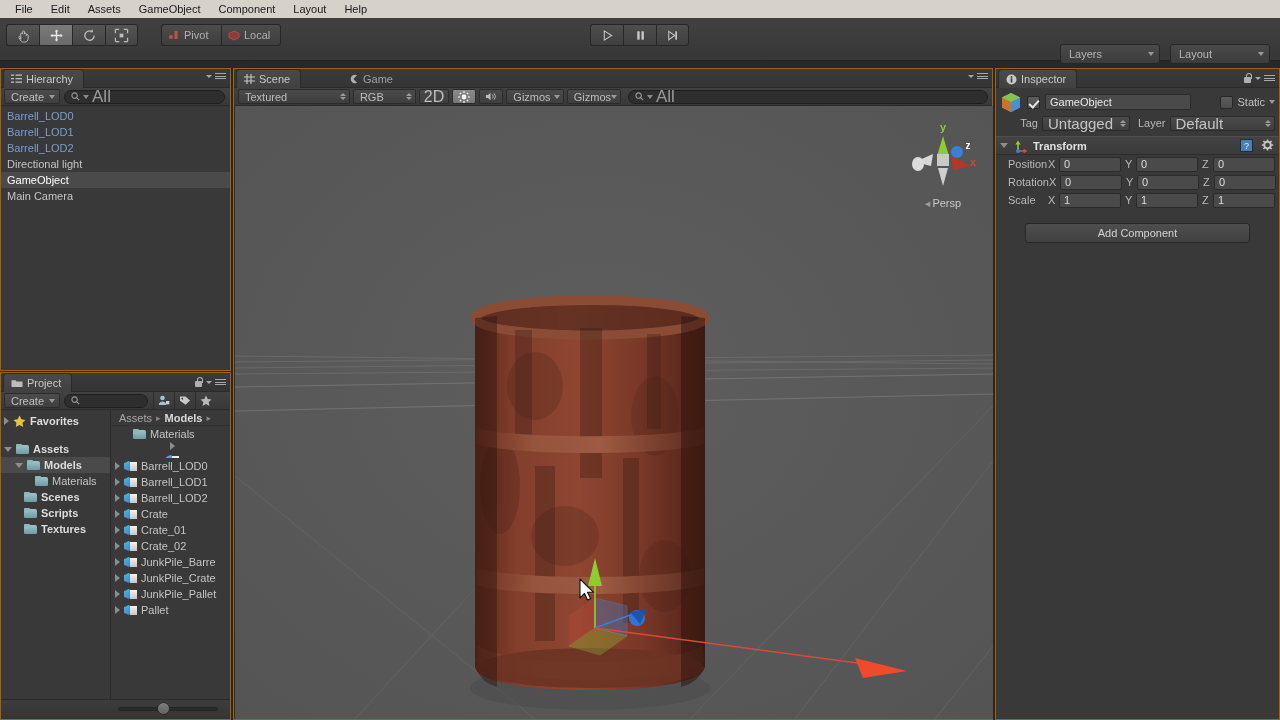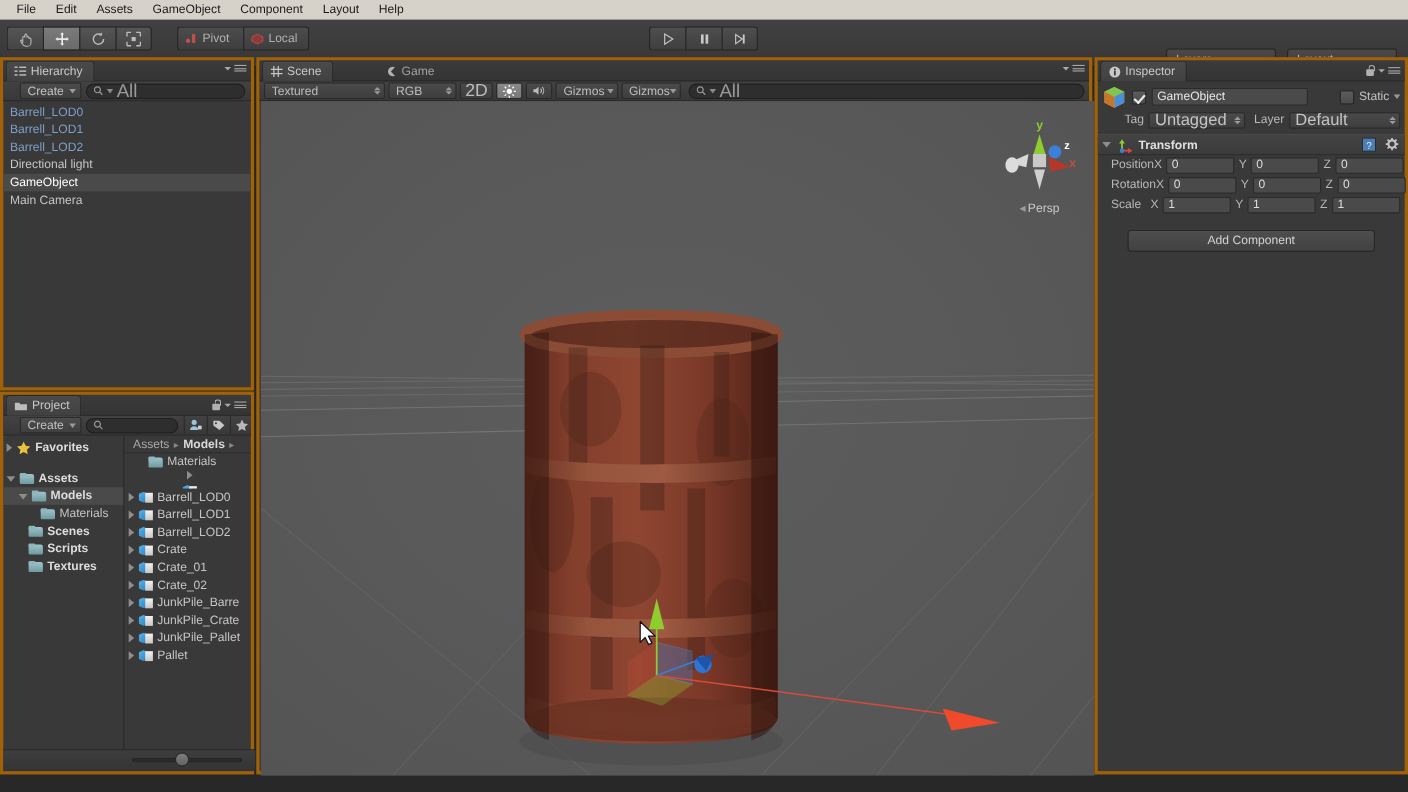--- a/index.html
+++ b/index.html
@@ -66,42 +66,42 @@
 
   .dropdown-btn {
     height: 20px; background: linear-gradient(#4a4a4a, #3c3c3c);
     border: 1px solid #262626; border-radius: 3px;
     display: flex; align-items: center; justify-content: space-between;
     padding: 0 5px 0 8px; color: #b4b4b4; font-size: 11px;
   }
   .caret-dn { width:0;height:0;border-left:3.5px solid transparent;border-right:3.5px solid transparent;border-top:4px solid #9a9a9a; }
 
   
-  .panel { position: absolute; background: #393939; border: 3px solid #a16207; }
+  .panel { position: absolute; background: #393939; border: 1px solid #a16207; margin-top: 16px; }
   .panel-tabrow {
     height: 19px; background: linear-gradient(#3b3b3b,#343434);
     position: relative; border-bottom: 1px solid #2a2a2a;
   }
   .ptab {
     position: absolute; top: 0; height: 19px;
     background: linear-gradient(#4a4a4a,#414141);
     border: 1px solid #2a2a2a; border-bottom: none;
     border-radius: 4px 4px 0 0;
     display: flex; align-items: center; gap: 4px; padding: 0 10px 0 7px;
     color: #c8c8c8; font-size: 11px;
   }
   .ptab.inactive { background: transparent; border-color: transparent; color: #a0a0a0; }
   .panel-opts { position: absolute; right: 4px; top: 4px; display: flex; align-items: center; gap: 3px; }
   .opt-caret { width:0;height:0;border-left:3px solid transparent;border-right:3px solid transparent;border-top:3.5px solid #a8a8a8; }
   .opt-lines { display: flex; flex-direction: column; gap: 1.5px; }
   .opt-lines i { display:block; width: 11px; height: 1px; background: #a8a8a8; }
 
   .subbar {
     height: 18px; background: linear-gradient(#424242,#383838);
-    display: flex; align-items: center; border-bottom: 1px solid #2b2b2b; padding-left: 12px;
+    display: flex; align-items: center; border-bottom: 1px solid #2b2b2b;
   }
   .create-btn {
     height: 15px; margin-left: 3px; padding: 0 4px 0 6px;
     background: linear-gradient(#4c4c4c,#3f3f3f);
     border: 1px solid #2b2b2b; border-radius: 2px;
     display: flex; align-items: center; gap: 5px;
     color: #c0c0c0; font-size: 11px;
   }
   .search-pill {
     flex: 1; height: 14px; margin: 0 5px 0 4px;

